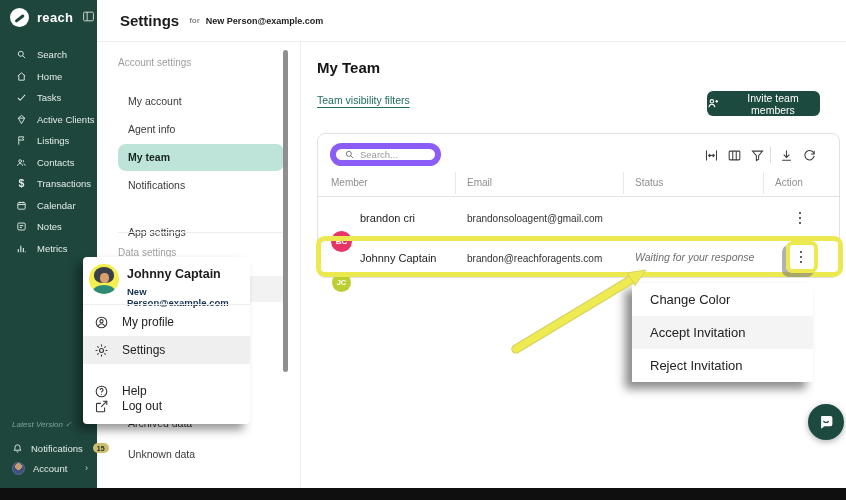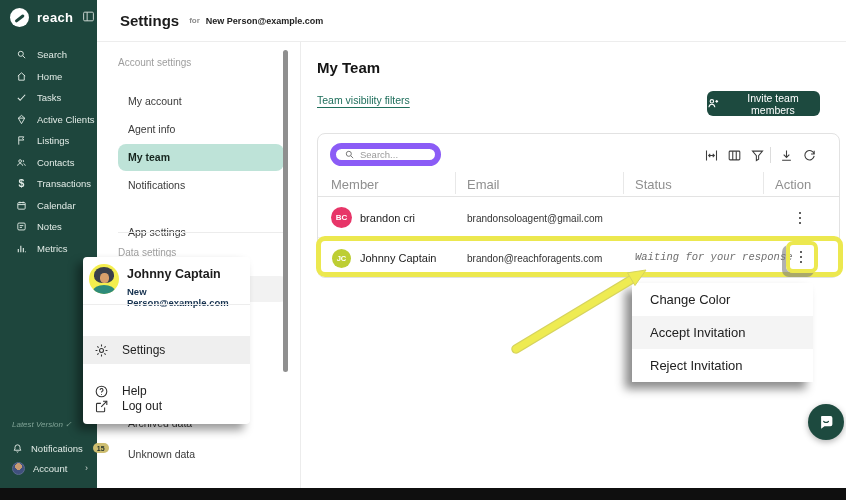--- a/index.html
+++ b/index.html
@@ -50,28 +50,28 @@
   .main-title { left:317px; top:59px; font-size:15px; font-weight:bold; color:#141414; }
   .filters-link { left:317px; top:94px; font-size:10.5px; color:#1f6f5c; text-decoration:underline; text-underline-offset:3px; cursor:pointer; }
   .invite-btn { left:707px; top:91px; width:113px; height:25px; background:#1d4a3f; border-radius:6px; color:#fff; font-size:10.5px; display:flex; align-items:center; justify-content:center; gap:6px; cursor:pointer; border:none; }
 
   .card { left:317px; top:133px; width:523px; height:145px; border:1px solid #e2e2e2; border-radius:8px; background:#fff; }
   .search-pill { left:330px; top:143px; width:111px; height:23px; border:6px solid #8b5cf6; border-radius:12px; display:flex; align-items:center; padding-left:8px; gap:5px; background:#fff; }
   .search-pill input { border:none; outline:none; width:78px; font-size:9.5px; color:#444; font-family:"Liberation Sans",sans-serif; background:transparent; }
   .search-pill input::placeholder { color:#9a9a9a; }
   .tool { width:16px; height:16px; display:flex; align-items:center; justify-content:center; cursor:pointer; }
   .tool-divider { left:770px; top:147px; width:1px; height:16px; background:#dcdcdc; }
-  .th { font-size:13px; color:#8f8f8f; }
+  .th { font-size:10px; color:#8f8f8f; }
   .col-sep { width:1px; height:22px; background:#e8e8e8; top:172px; }
   .hdr-border { left:318px; top:196px; width:521px; height:1px; background:#e3e3e3; }
   .row-border { left:318px; top:237px; width:521px; height:1px; background:#efefef; }
-  .avatar { border-radius:50%; color:#fff; font-weight:bold; display:flex; align-items:center; justify-content:center; }
+  .avatar { border-radius:50%; color:#fff; font-weight:bold; display:flex; align-items:center; justify-content:center;margin-top:24px; }
   .cell-name { font-size:11px; color:#222; }
   .cell-email { font-size:10px; color:#333;text-align:center; }
-  .cell-status { font-size:10.5px; font-style:italic; color:#6f6f6f;font-family:Liberation Mono, monospace; }
+  .cell-status { font-size:10.5px; font-style:italic; color:#6f6f6f; }
   .kebab { width:20px; height:24px; display:flex; flex-direction:column; align-items:center; justify-content:center; gap:2.5px; cursor:pointer; }
   .kebab i { width:2.6px; height:2.6px; border-radius:50%; background:#2c2c2c; }
 
   
   .hl-row-box { left:316px; top:236px; width:527px; height:41px; border:5px solid #ece84f; border-radius:9px; z-index:30; pointer-events:none; }
   .hl-kebab-box { left:786px; top:241px; width:32px; height:32px; border:4px solid #ece84f; border-radius:7px; z-index:31; box-shadow:-4px 4px 0 rgba(125,125,125,.6); pointer-events:none; }
   .arrow-layer { left:0; top:0; width:846px; height:500px; z-index:50; pointer-events:none; }
 
   
   .ctx-menu { left:632px; top:283px; width:181px; background:#fff; z-index:40; box-shadow:-7px 7px 9px rgba(0,0,0,.45); }
@@ -332,20 +332,30 @@
 
 <div class="abs profile-pop">
   <div class="pp-avatar">
     <div class="pp-hair"></div>
       <div class="pp-face"></div>
       <div class="pp-shirt"></div>
   </div>
   <div class="abs pp-name">Johnny Captain</div>
   <div class="abs pp-email">New Person@example.com</div>
   <div class="abs pp-divider"></div>
+  <div class="pp-item" style="top:51px;">
+    <span>
+        <svg width="15" height="15" viewBox="0 0 24 24" fill="none" stroke="#333" stroke-width="1.7">
+          <circle cx="12" cy="12" r="8.5"></circle>
+          <circle cx="12" cy="10" r="2.6"></circle>
+          <path d="M7 17.5c.9-2.3 2.8-3.5 5-3.5s4.1 1.2 5 3.5"></path>
+        </svg>
+      </span>
+    <span>My profile</span>
+  </div>
   <div class="pp-item hl" style="top:79px;">
     <span>
         <svg width="15" height="15" viewBox="0 0 24 24" fill="none" stroke="#333" stroke-width="1.7">
           <circle cx="12" cy="12" r="3.2"></circle>
           <path d="M12 2.5v3M12 18.5v3M2.5 12h3M18.5 12h3M5.3 5.3l2.1 2.1M16.6 16.6l2.1 2.1M18.7 5.3l-2.1 2.1M7.4 16.6l-2.1 2.1"></path>
         </svg>
       </span>
     <span>Settings</span>
   </div>
   <div class="pp-item" style="top:120px;">

